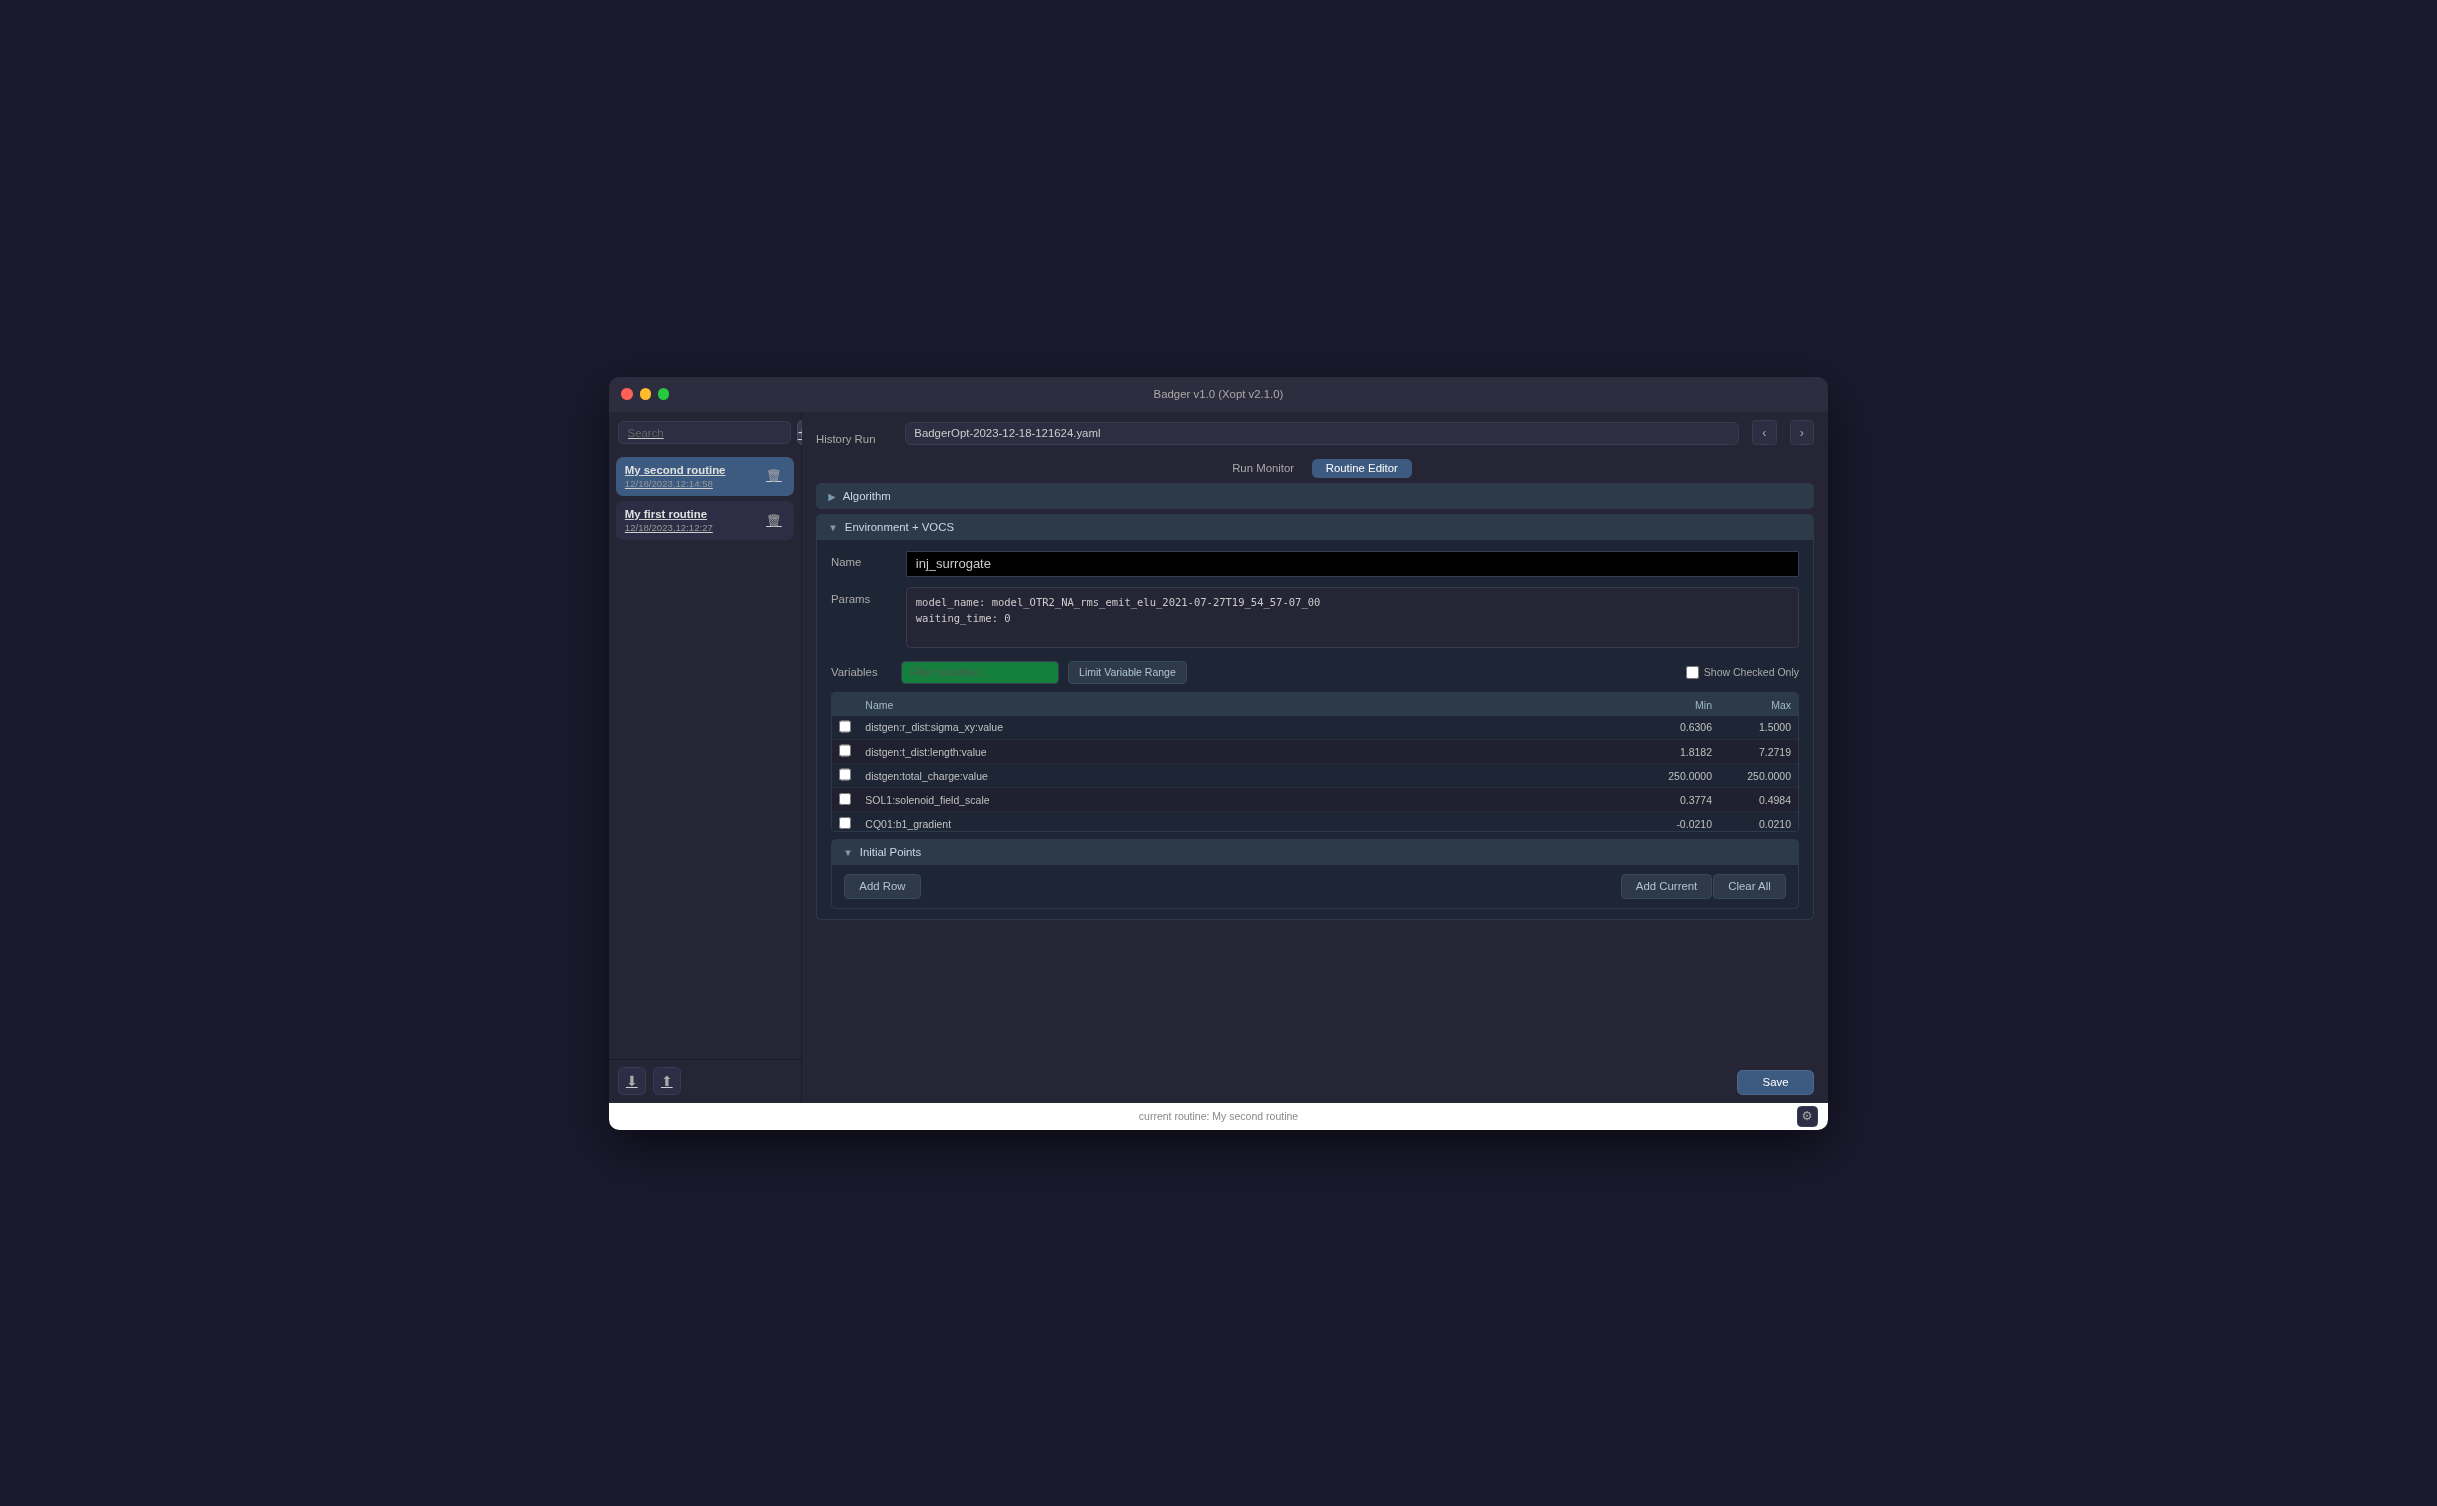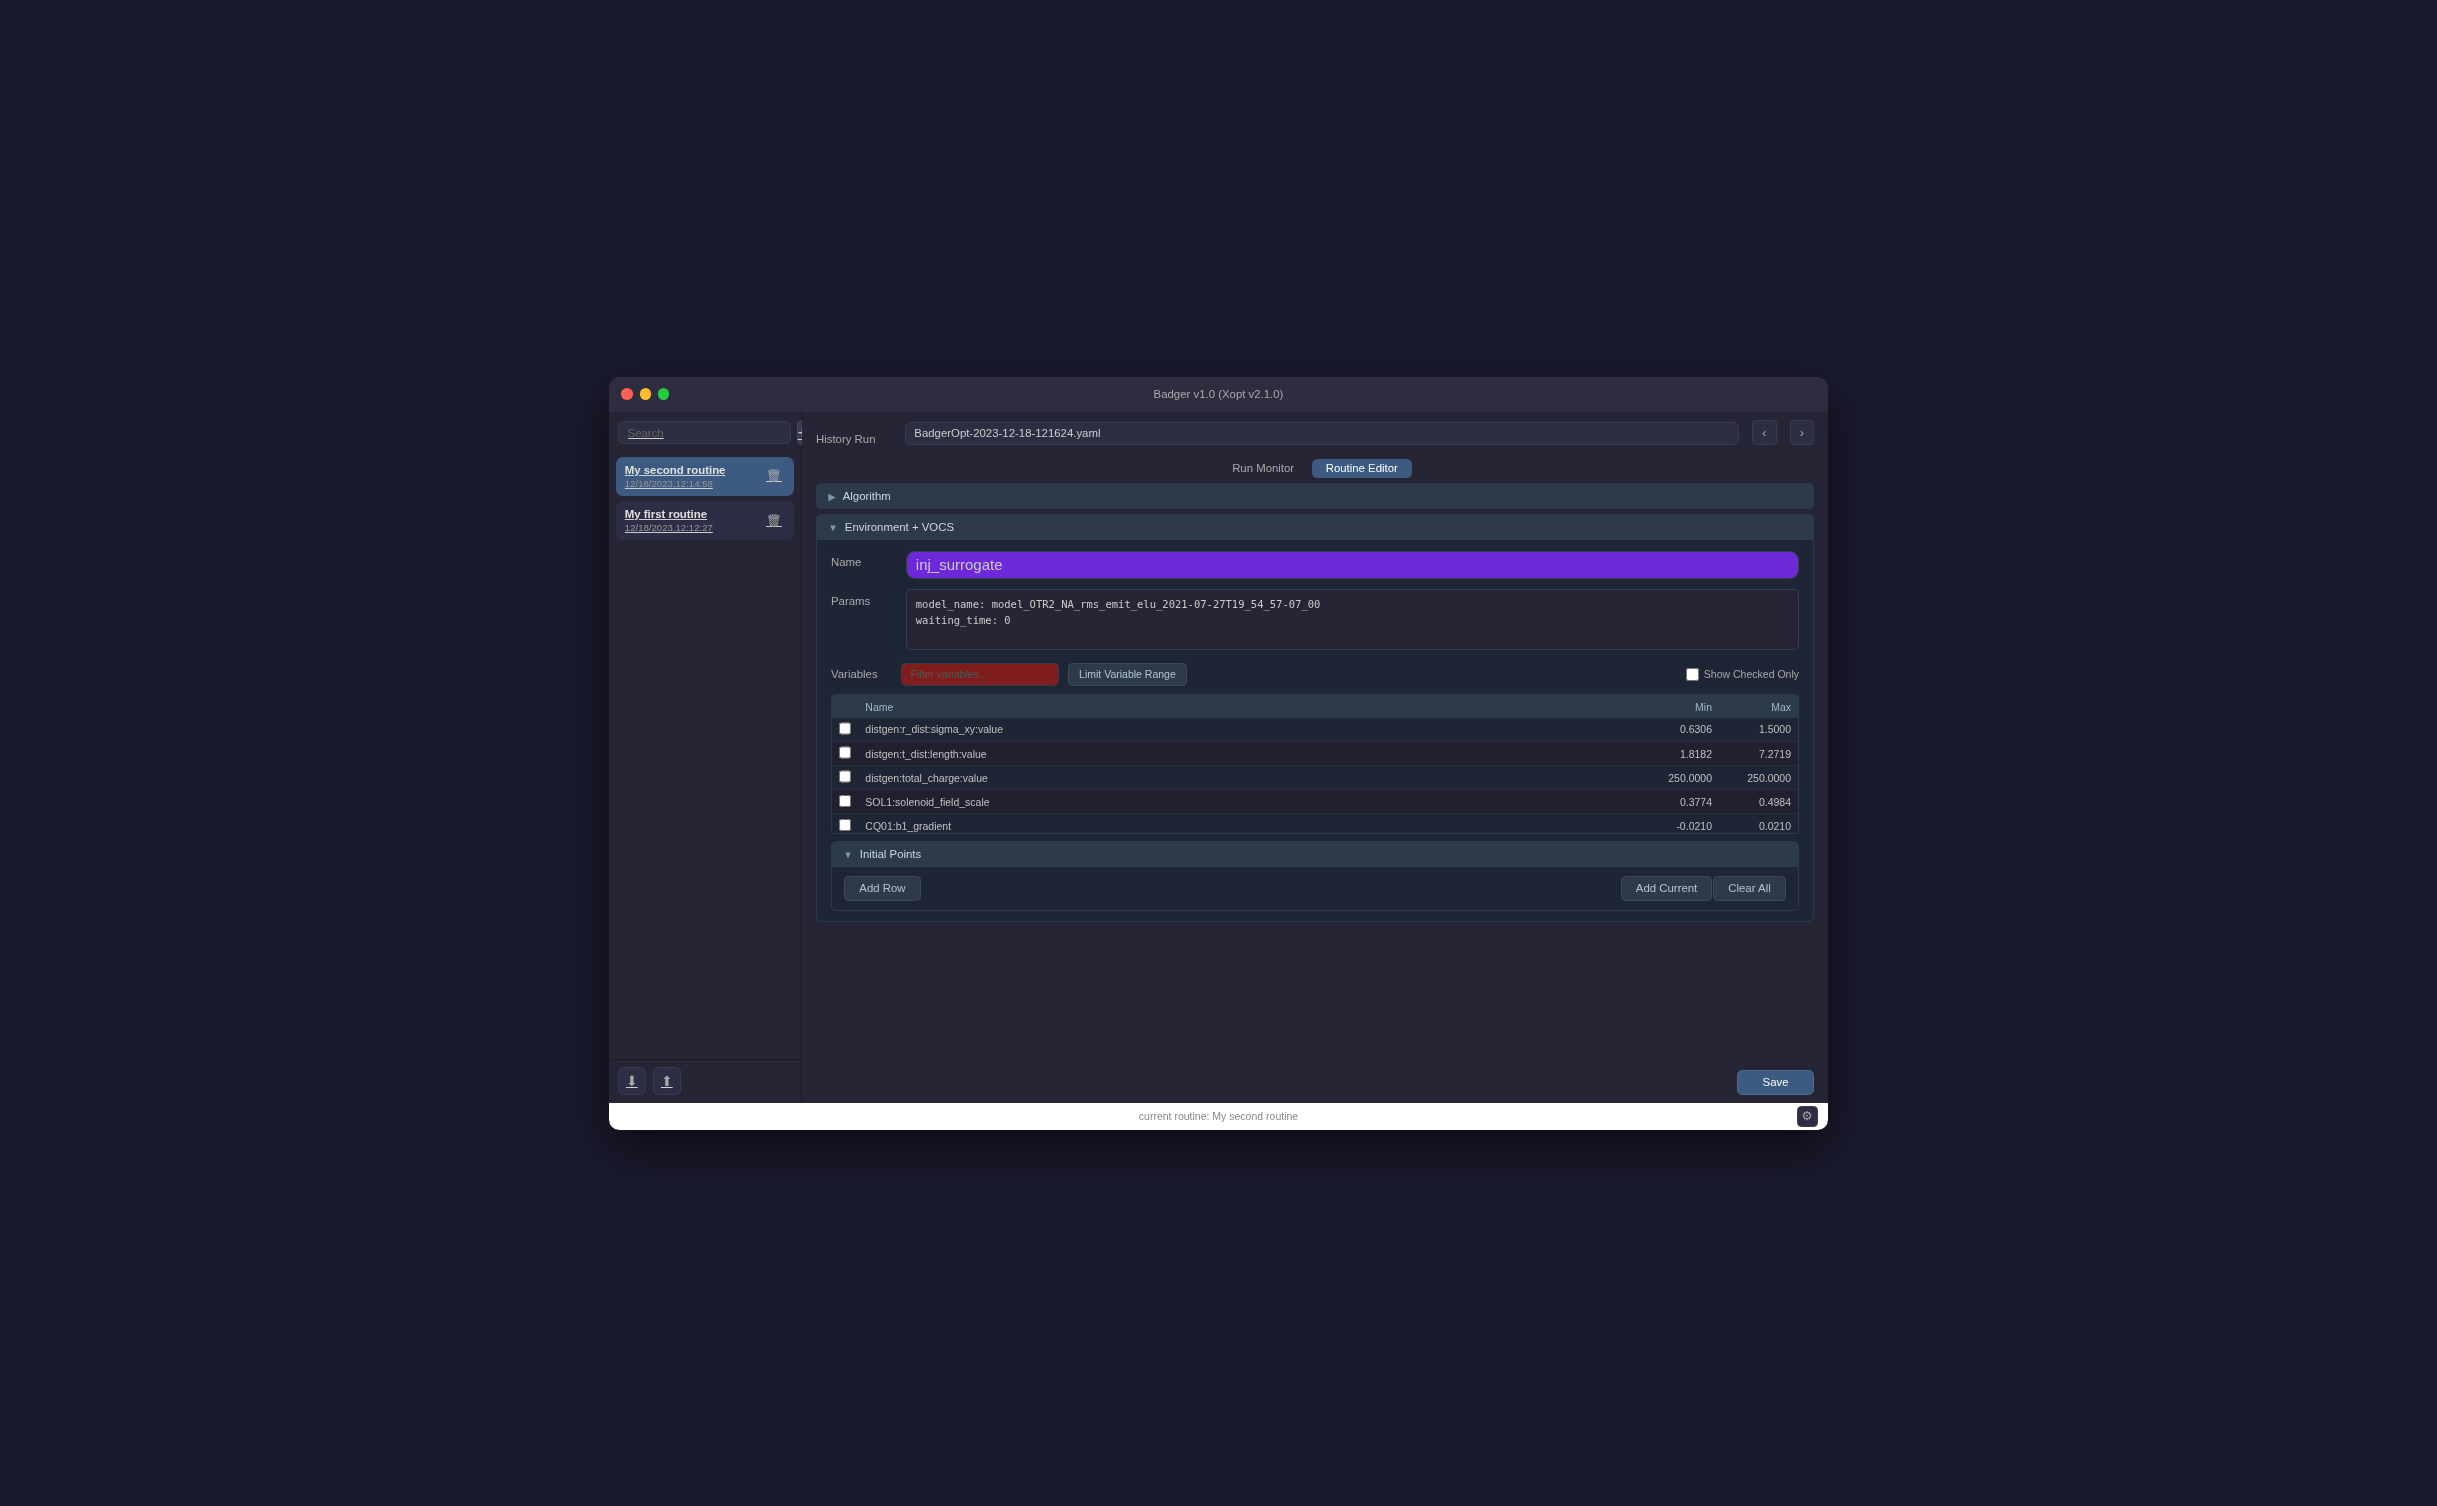--- a/index.html
+++ b/index.html
@@ -275,26 +275,26 @@
       color: #aaa;
       font-size: 11.4px;
       padding-top: 5.3px;
       flex-shrink: 0;
     }
     .form-control {
       flex: 1;
     }
     .form-select {
       width: 100%;
-      background: #6d28d9;
+      background: #000000;
       border: 0.9px solid #3a3a50;
-      border-radius: 9px;
+      border-radius: 1px;
       color: #ccc;
       padding: 4.4px 8.8px;
-      font-size: 15px;
+      font-size: 13px;
       outline: none;
       -webkit-appearance: none;
     }
     .form-textarea {
       width: 100%;
       background: #252535;
       border: 0.9px solid #3a3a50;
       border-radius: 4.4px;
       color: #ccc;
       padding: 7px 8.8px;
@@ -313,21 +313,21 @@
       gap: 8.8px;
     }
     .variables-label {
       width: 61px;
       color: #aaa;
       font-size: 11.4px;
       flex-shrink: 0;
     }
     .filter-input {
       width: 158px;
-      background: #7f1d1d;
+      background: #15803d;
       border: 0.9px solid #3a3a50;
       border-radius: 4.4px;
       color: #ccc;
       padding: 4.4px 8.8px;
       font-size: 10.5px;
       outline: none;
     }
     .filter-input::placeholder { color: #555; }
     .limit-range-btn {
       background: #2e3a4a;

